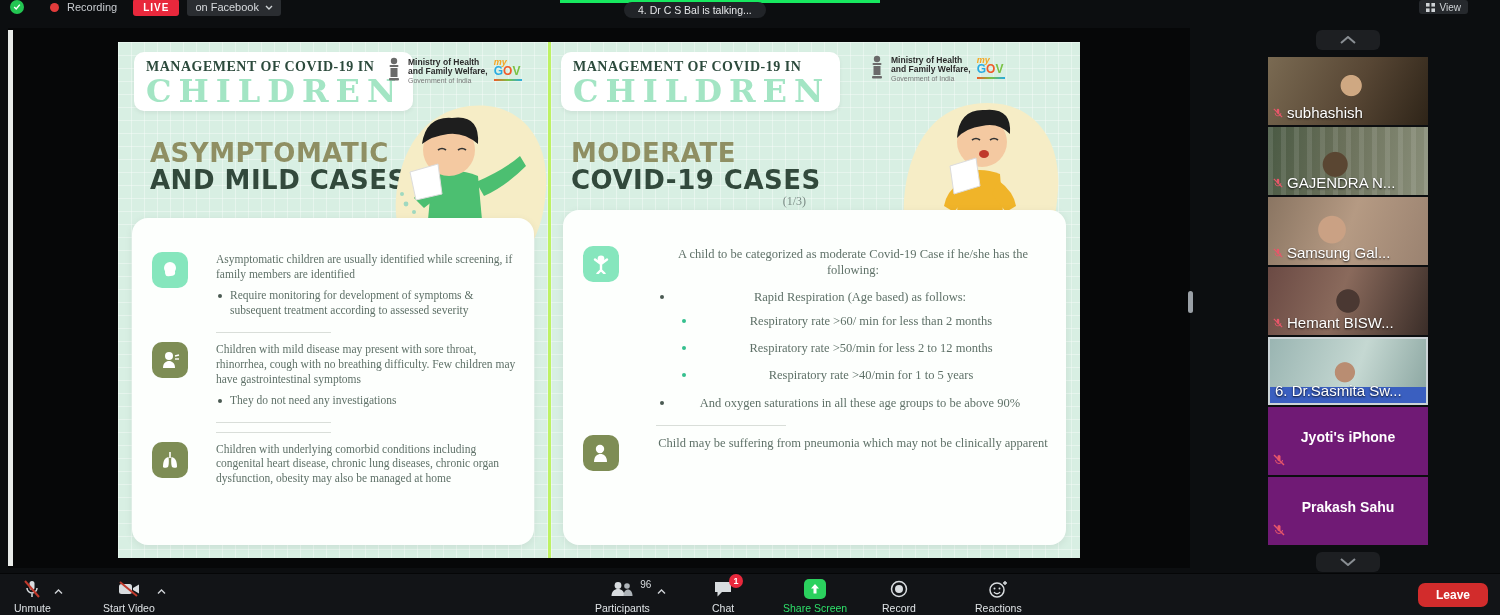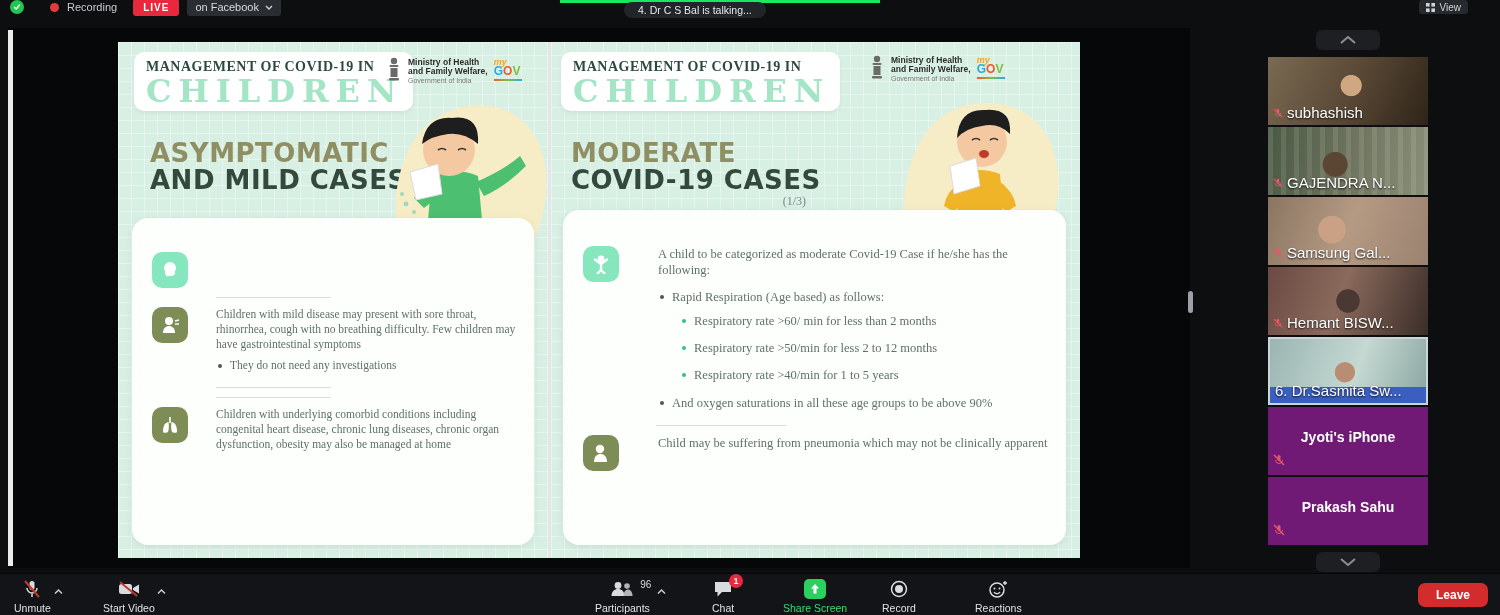--- a/index.html
+++ b/index.html
@@ -14,21 +14,21 @@
   .rec-label { color:#c9ccd0; font-size:11px; margin-top:-4px; }
   .live-badge { background:#e8283c; color:#fff; font-weight:bold; font-size:10px; letter-spacing:1px; padding:3px 10px; border-radius:3px; margin-left:8px; margin-top:-4px; }
   .fb-btn { background:#2a2d31; color:#d8dbde; font-size:11px; padding:3px 8px; border-radius:3px; display:flex; align-items:center; gap:6px; margin-top:-4px; }
   .share-line { position:absolute; left:560px; top:0; width:320px; height:3px; background:#17e85f; }
   .talk-pill { position:absolute; left:624px; top:2px; background:#212428; border-radius:8px; padding:2px 14px; color:#e6e8ea; font-size:10.5px; }
   .view-btn { position:absolute; right:32px; top:0px; background:#26292d; border-radius:3px; padding:2px 7px; display:flex; gap:5px; align-items:center; color:#cfd3d6; font-size:10px; height:14px; }
 
   
   #stage { position:absolute; left:8px; top:28px; width:1182px; height:540px; background:#060708; }
   #stage .left-sliver { position:absolute; left:0; top:2px; width:5px; height:536px; background:#e9ece9; }
-  #deck { position:absolute; left:110px; top:14px; width:962px; height:516px; background:#e5e5e5; }
+  #deck { position:absolute; left:110px; top:14px; width:962px; height:516px; background:#bef264; }
 
   .page { position:absolute; top:0; height:516px; background-color:#d8efe3;
     background-image:linear-gradient(rgba(255,255,255,.35) 1px, transparent 1px),
                      linear-gradient(90deg, rgba(255,255,255,.35) 1px, transparent 1px);
     background-size:13px 13px; overflow:hidden; }
   #page-left  { left:0;  width:430px; }
   #page-right { left:433px; width:529px; }
 
   .header-box { position:absolute; background:#fff; border-radius:10px; padding:7px 10px 4px 12px; box-shadow:0 2px 4px rgba(0,0,0,.06); }
   .hb-top { font-family:"Liberation Serif", serif; font-weight:bold; color:#2c4a3c; font-size:14px; letter-spacing:.5px; white-space:nowrap; }
@@ -189,20 +189,26 @@
       </svg>
 
       <div class="content-card" style="left:14px; top:176px; width:402px; height:327px;">
         <div class="crow" style="margin-top:34px;">
           <div class="cicon mint">
             <svg width="20" height="20" viewBox="0 0 20 20">
                 <circle cx="10" cy="8" r="6" fill="#fff"></circle>
                 <rect x="5" y="9" width="10" height="7" rx="3" fill="#fff" transform="rotate(-8 10 12)"></rect>
               </svg>
           </div>
+          <div class="ctext" style="width:300px;">
+            <div>Asymptomatic children are usually identified while screening, if family members are identified</div>
+            <ul>
+                <li>Require monitoring for development of symptoms &amp; subsequent treatment according to assessed severity</li>
+              </ul>
+          </div>
         </div>
         <div class="cdivider"></div>
 
         <div class="crow">
           <div class="cicon olive">
             <svg width="20" height="20" viewBox="0 0 20 20">
                 <circle cx="9" cy="6" r="4" fill="#fff"></circle>
                 <path d="M3 18c0-5 3-7 6-7s6 2 6 7z" fill="#fff"></path>
                 <line x1="15" y1="6" x2="19" y2="5" stroke="#fff" stroke-width="1.4"></line>
                 <line x1="15" y1="9" x2="19" y2="9" stroke="#fff" stroke-width="1.4"></line>
@@ -275,21 +281,21 @@
         <path d="M88 86 Q72 98 70 112 L80 118 Q90 106 94 100 Z" fill="#f0b429"></path>
         <path d="M124 86 Q140 98 142 112 L132 118 Q122 106 118 100 Z" fill="#f0b429"></path>
         <circle cx="108" cy="48" r="25" fill="#f4c9a1"></circle>
         <path d="M83 44 Q85 14 112 16 Q138 14 136 40 Q124 28 108 32 Q92 34 83 44 Z" fill="#1e1e1e"></path>
         <path d="M98 46 q4 -3 8 0" stroke="#333" stroke-width="1.6" fill="none"></path>
         <path d="M116 46 q4 -3 8 0" stroke="#333" stroke-width="1.6" fill="none"></path>
         <ellipse cx="110" cy="60" rx="5" ry="4" fill="#c0392b"></ellipse>
         <path d="M76 72 L102 64 L106 92 L80 100 Z" fill="#ffffff" stroke="#dcdcdc"></path>
       </svg>
 
-      <div class="content-card" style="left:12px; top:168px; width:503px; height:335px;">
+      <div class="content-card" style="left:12px; top:168px; width:503px; height:335px;text-align:center;">
         <div class="crow" style="margin-top:36px; gap:39px;">
           <div class="cicon mint">
             <svg width="20" height="20" viewBox="0 0 20 20">
                 <circle cx="10" cy="5" r="3.4" fill="#fff"></circle>
                 <path d="M10 9 L10 16 M10 10 L4 5.5 M10 10 L16 5.5 M10 16 L6.5 19.5 M10 16 L13.5 19.5" stroke="#fff" stroke-width="2.4" stroke-linecap="round" fill="none"></path>
               </svg>
           </div>
           <div class="ctext">
             <div>A child to be categorized as moderate Covid-19 Case if he/she has the following:</div>
             <ul style="margin-top:10px;">

